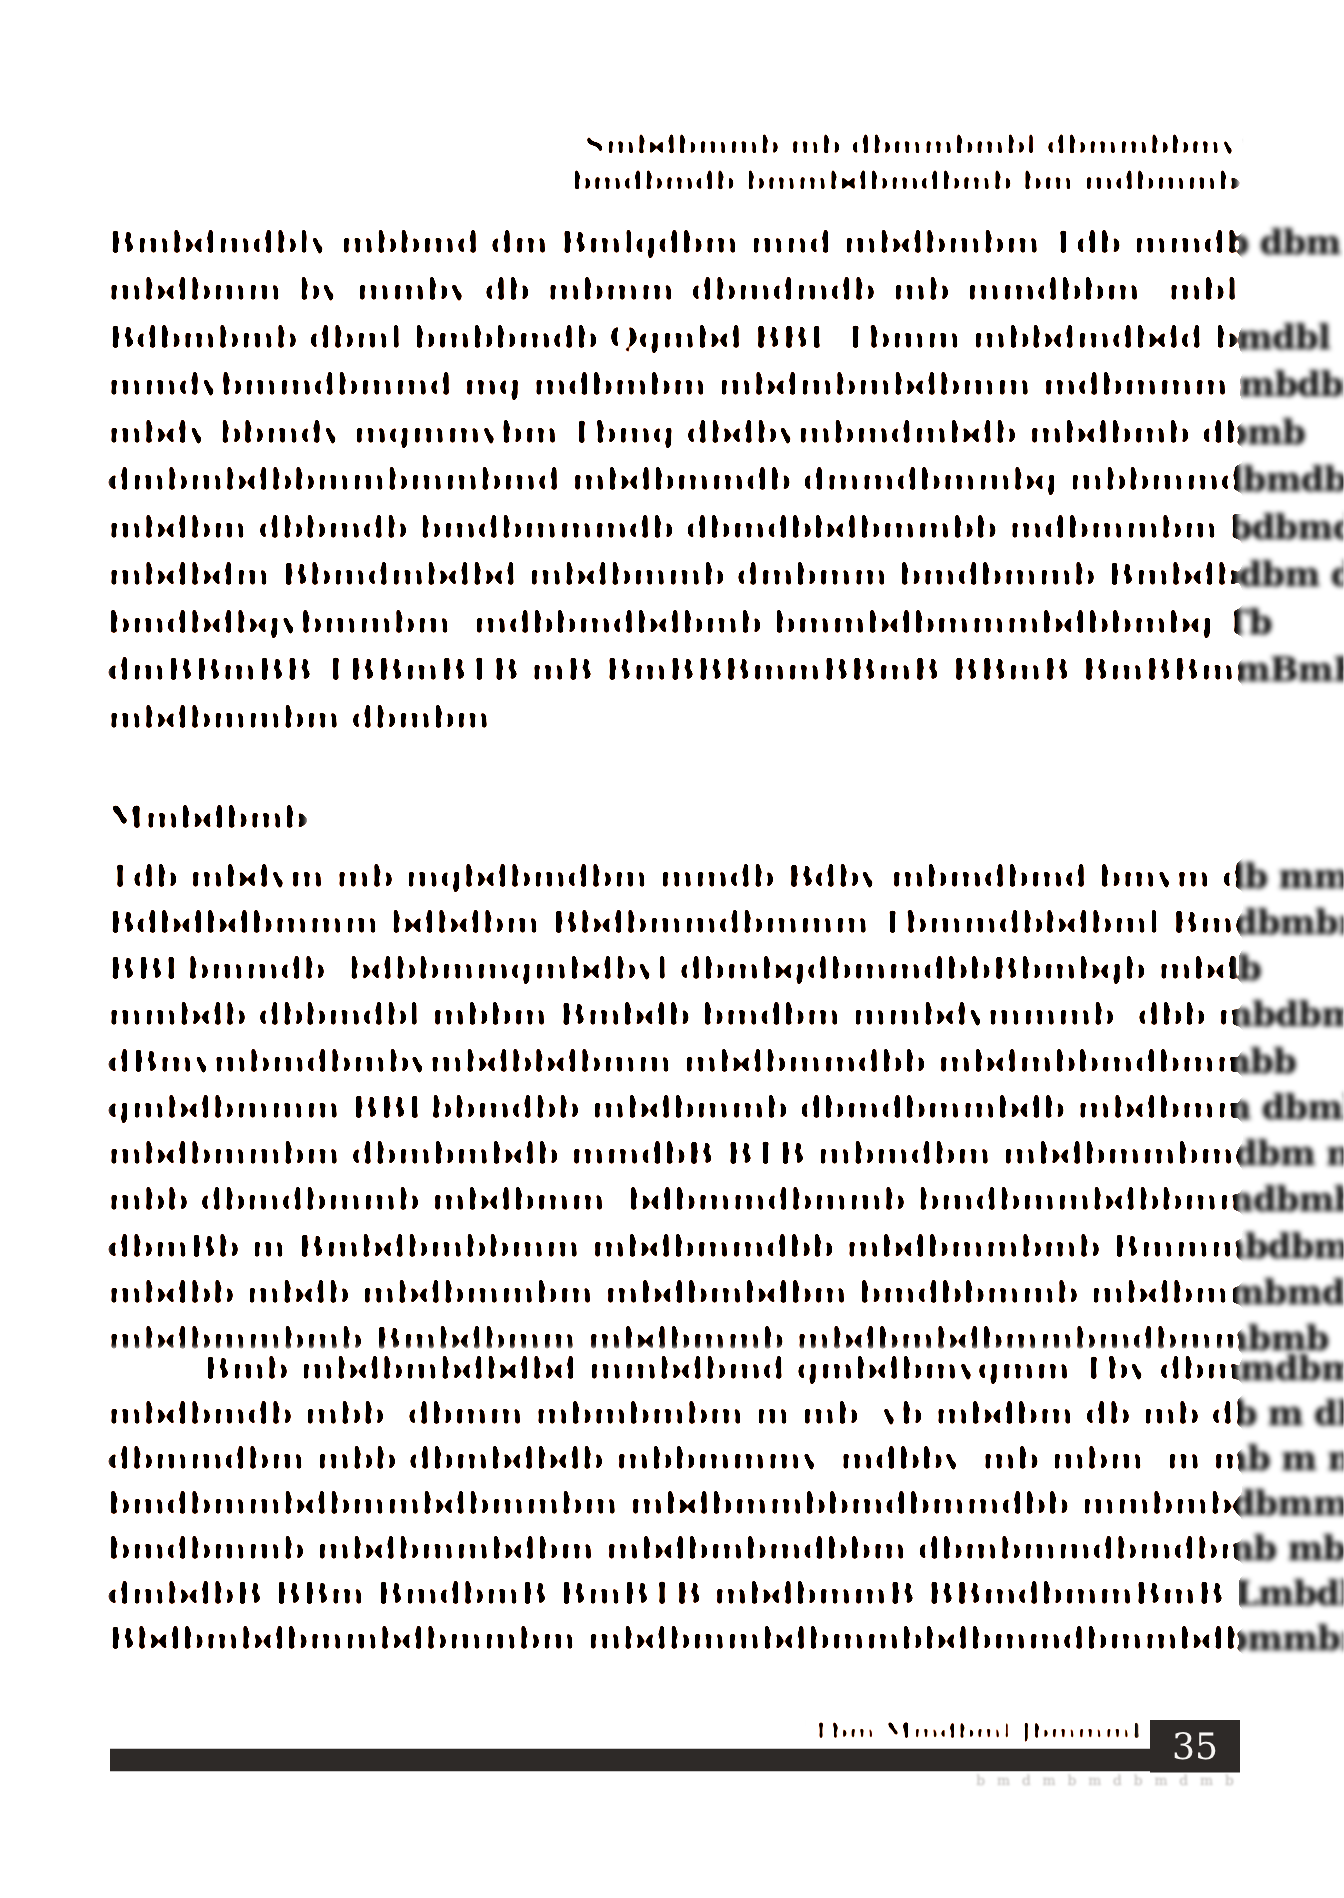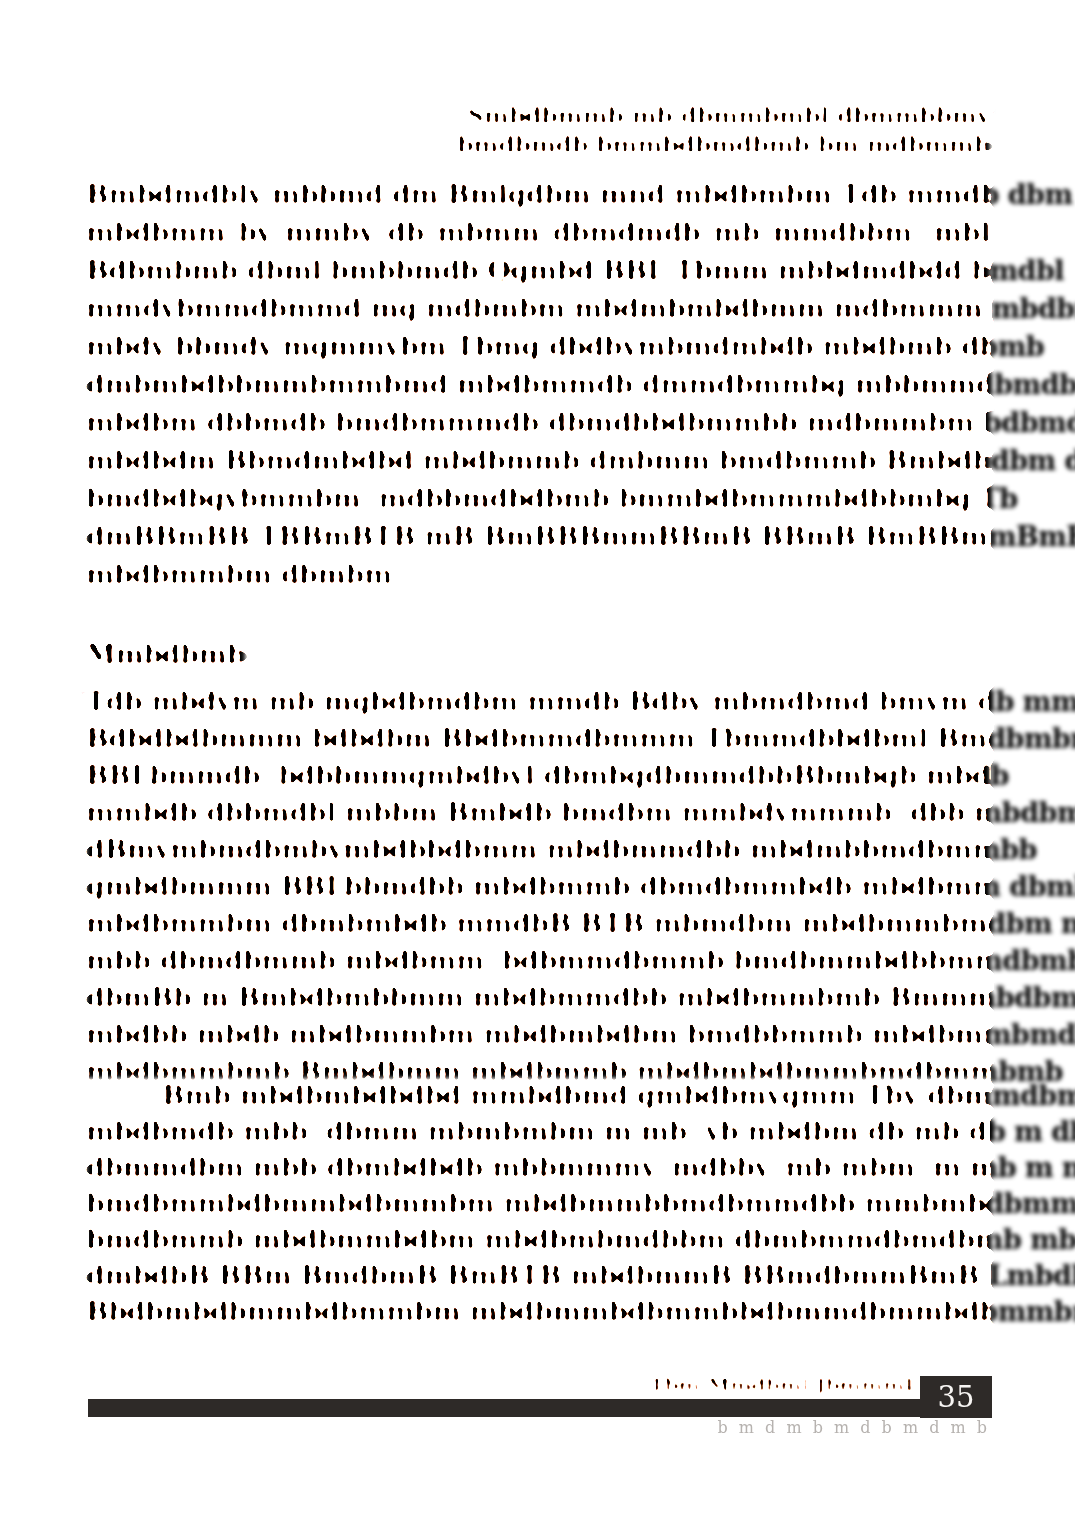--- a/index.html
+++ b/index.html
@@ -85,21 +85,21 @@
   .pagenum {
     color: #f7f5f3;
     font-size: 29px;
     font-family: "DejaVu Serif", serif;
     line-height: 1;
   }
   .remnant {
     position: absolute;
     right: 85px;
     top: 1418px;
-    font-size: 16px;
+    font-size: 11px;
     letter-spacing: 3px;
     color: #b6b2af;
     filter: blur(0.7px);
     white-space: nowrap;
   }
 </style>
 </head>
 <body>
 
 <div id="page">

